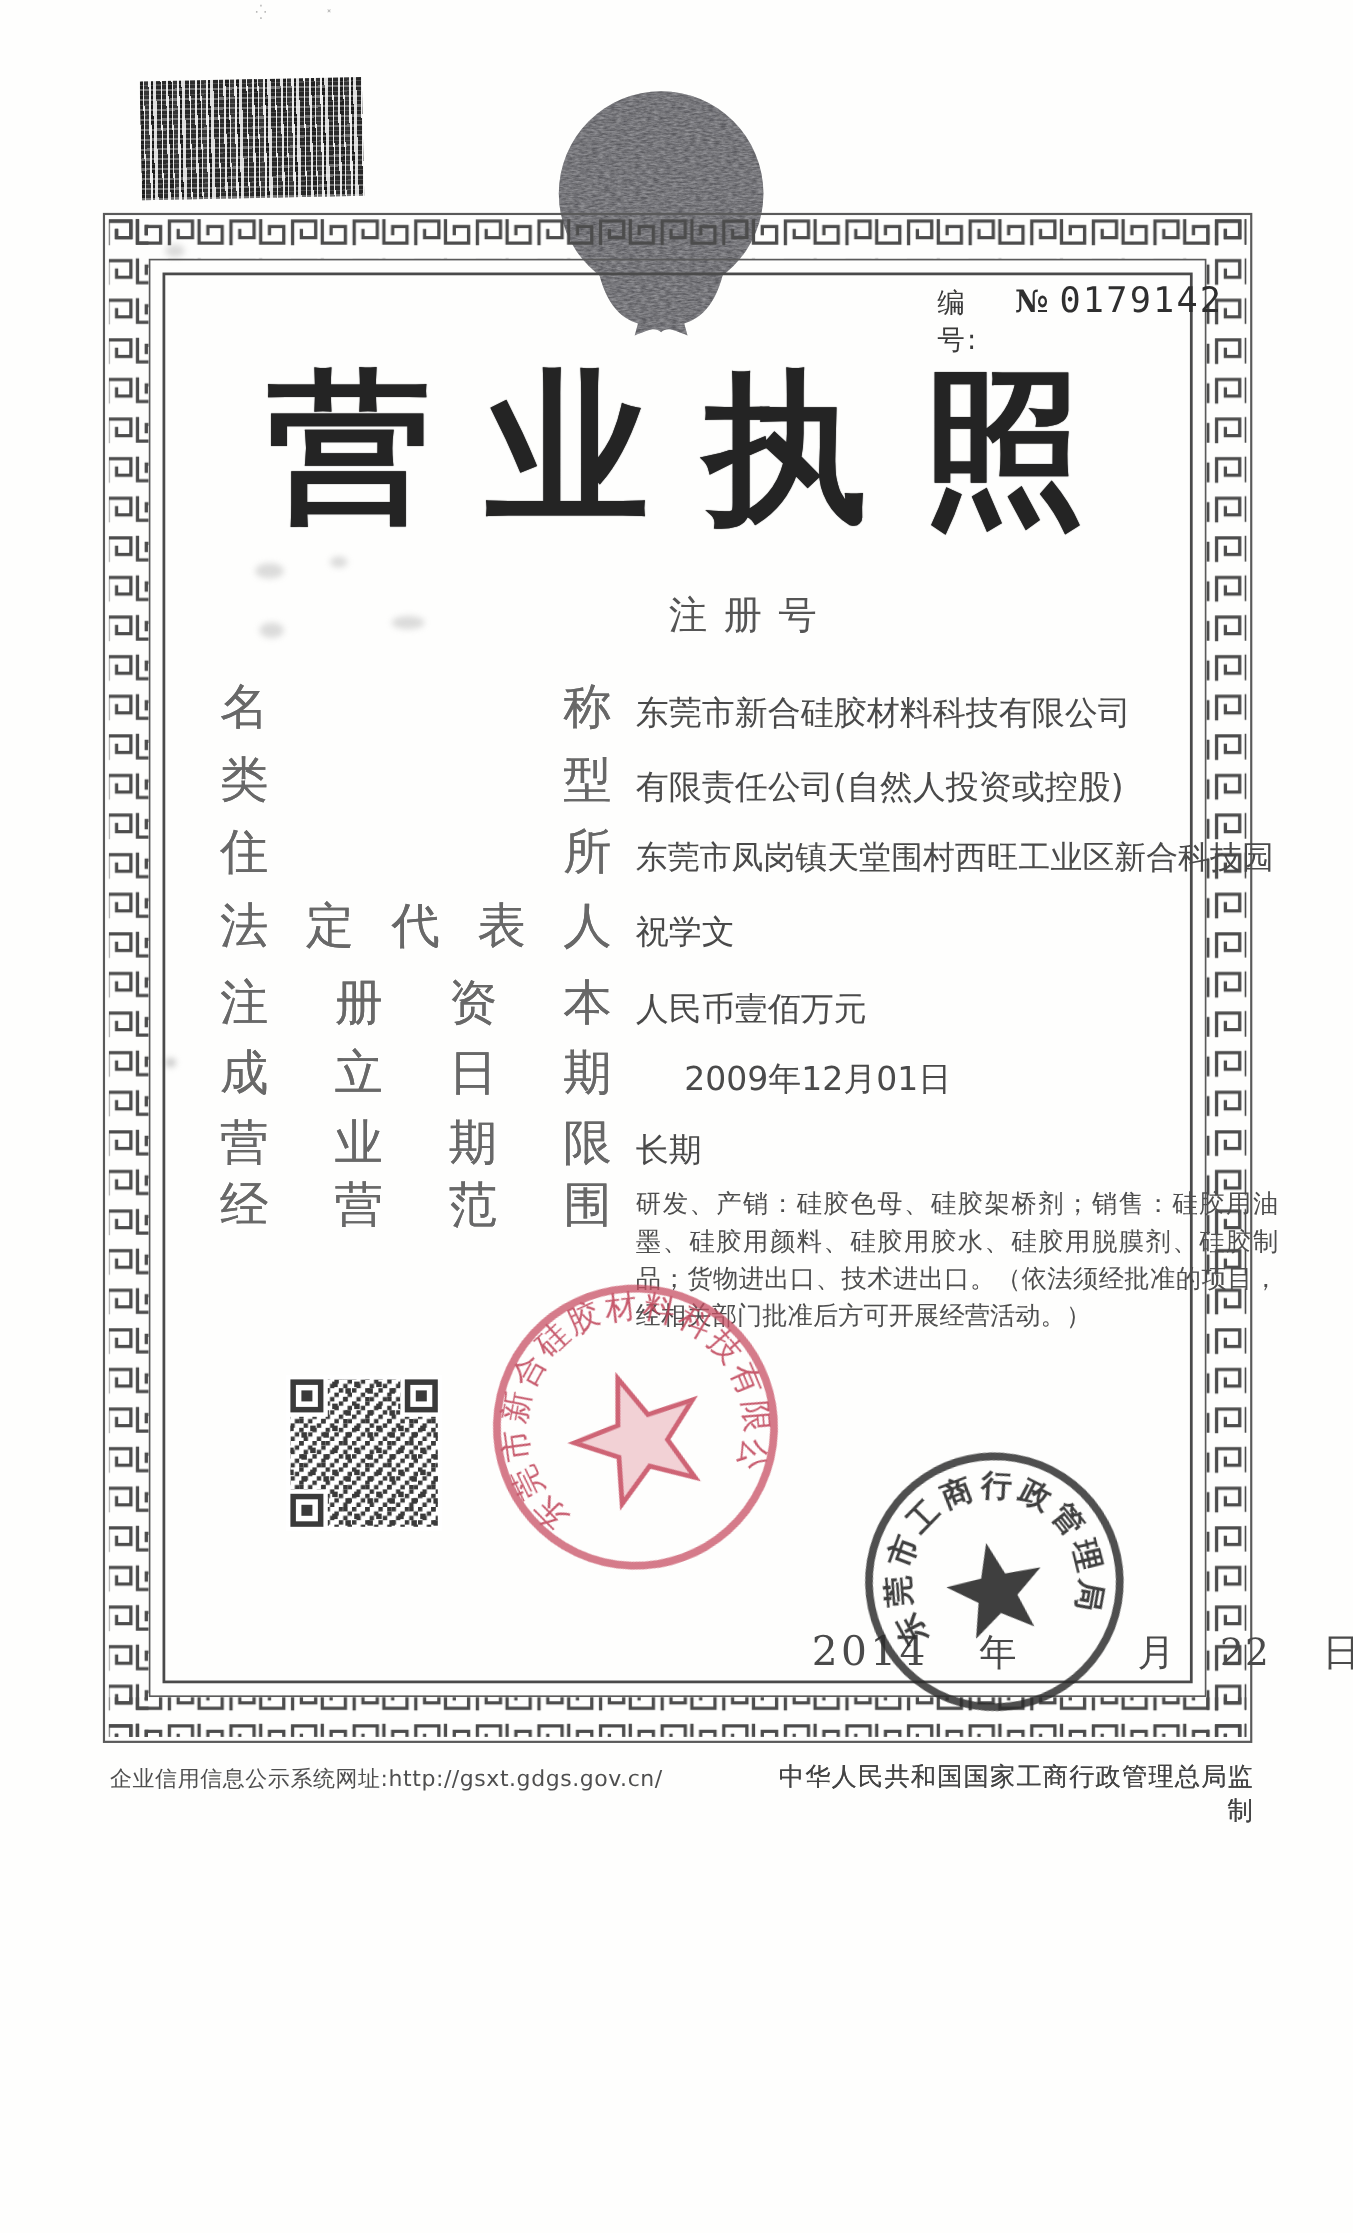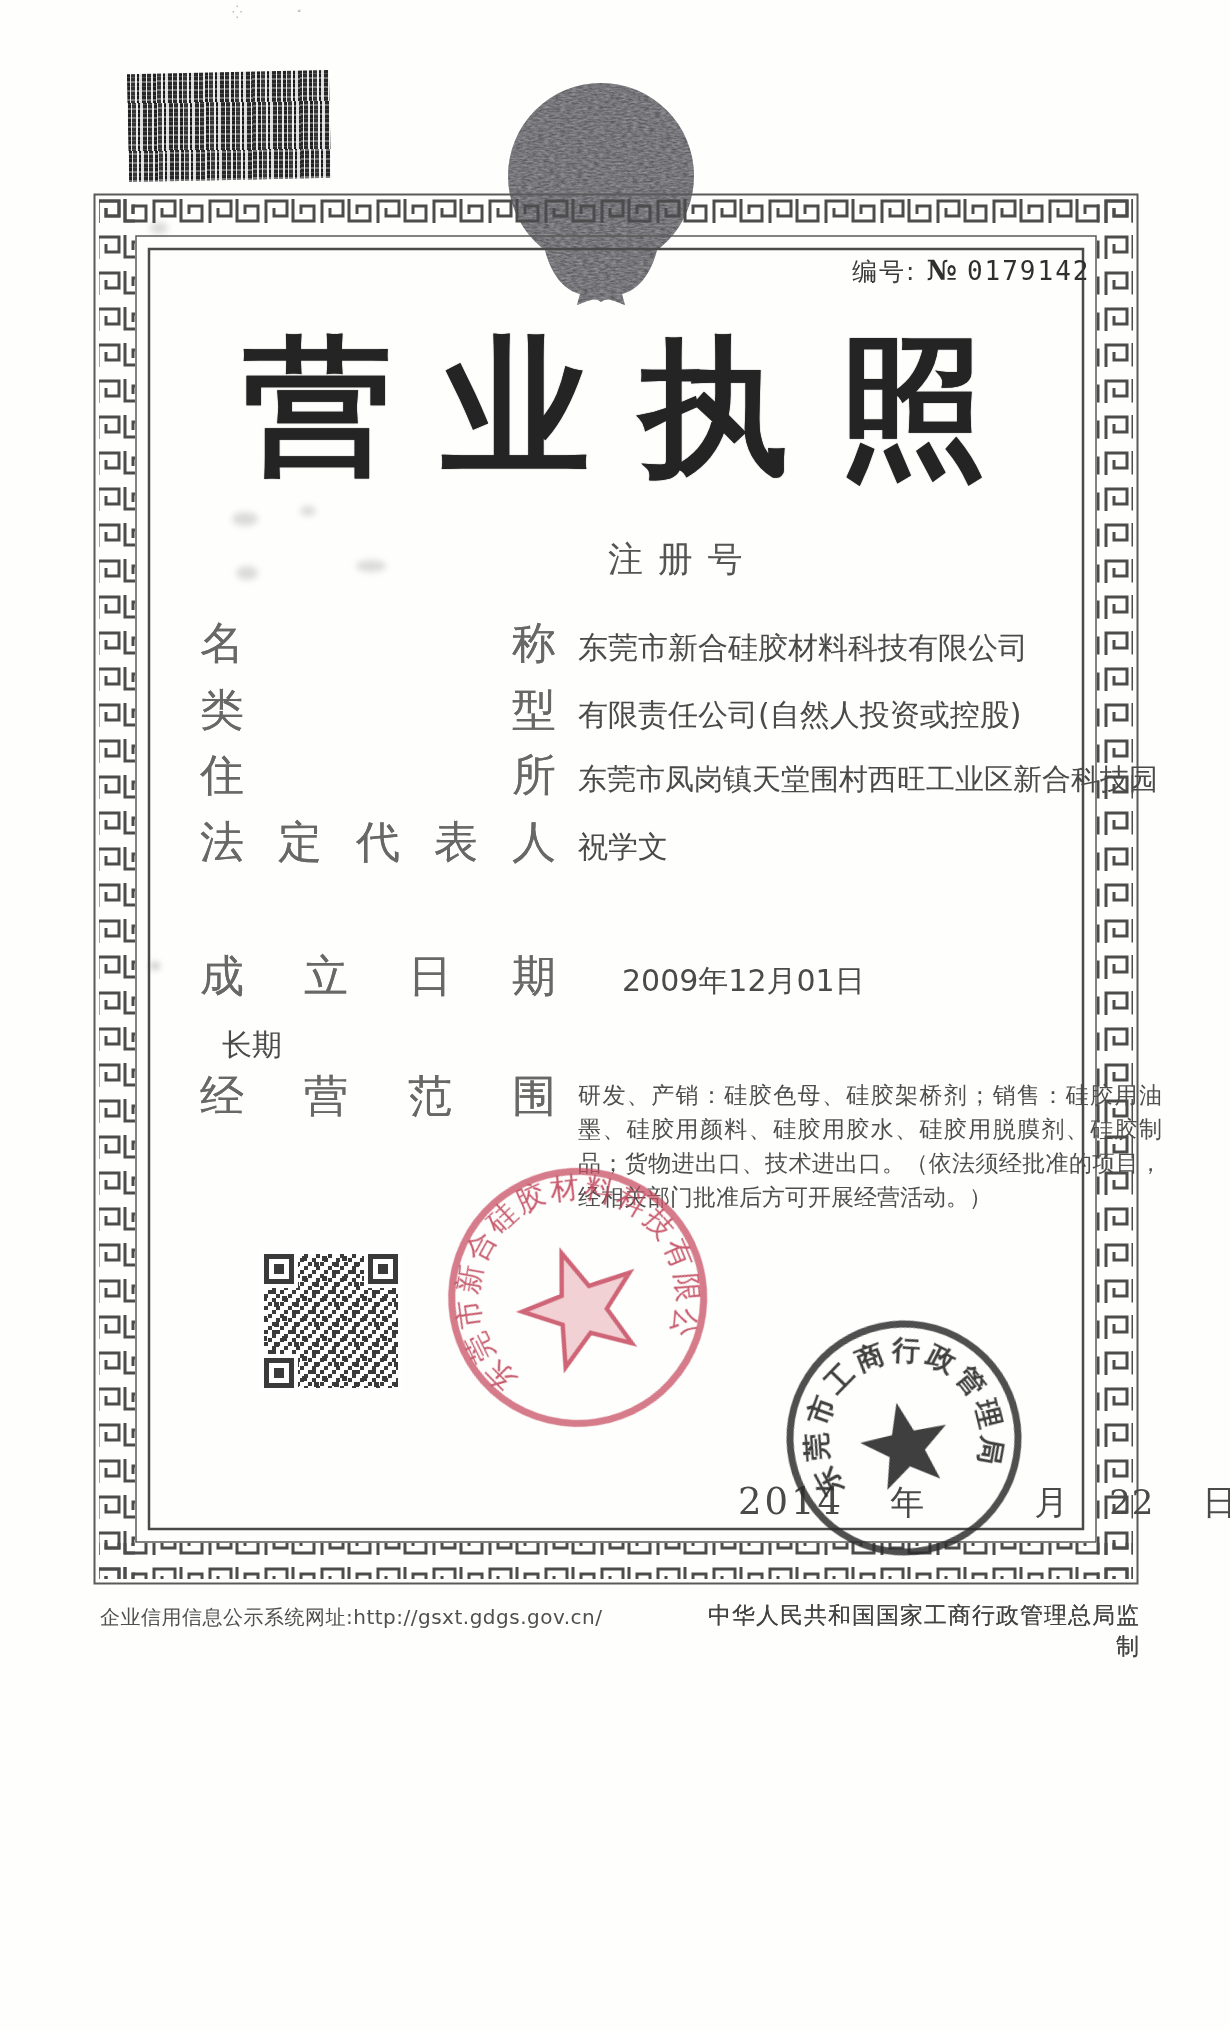--- a/index.html
+++ b/index.html
@@ -22,21 +22,21 @@
   .tickmark{position:absolute;color:#8a8a8a;font-size:13px;opacity:.6;}
   
   .frame{position:absolute;left:93px;top:193px;}
   
   .serial{
     position:absolute;left:852px;top:254px;width:260px;
     display:flex;align-items:baseline;gap:10px;color:#2f2f2f;
   }
   .serial .lab{font-size:25px;letter-spacing:2px;color:#3a3a3a;}
   .serial .numero{font-family:"DejaVu Serif",serif;font-weight:bold;font-size:28px;}
-  .serial .num{font-family:"DejaVu Sans Mono",monospace;font-size:26px;letter-spacing:2px;}
+  .serial .num{font-family:"DejaVu Sans Mono",monospace;font-size:32px;letter-spacing:2px;}
   .doc-title{
     position:absolute;left:0;top:322px;width:1230px;text-align:center;
     font-size:148px;font-weight:900;color:#242424;
     letter-spacing:.34em;text-indent:.34em;line-height:1.15;
     text-shadow:0 0 1px #242424;
   }
   .regline{position:absolute;left:608px;top:536px;display:flex;align-items:baseline;}
   .regline .lab{font-size:35px;color:#555;letter-spacing:.42em;}
   .regline .num{font-family:"DejaVu Serif",serif;font-size:37px;color:#3f3f3f;margin-left:18px;letter-spacing:1px;}
   
@@ -152,25 +152,30 @@
     <div class="f-value">有限责任公司(自然人投资或控股)</div>
   </div>
   <div class="field-row" style="top:751px;">
     <div class="f-label">住所</div>
     <div class="f-value small">东莞市凤岗镇天堂围村西旺工业区新合科技园</div>
   </div>
   <div class="field-row" style="top:818px;">
     <div class="f-label">法定代表人</div>
     <div class="f-value">祝学文</div>
   </div>
+  <div class="field-row" style="top:888px;">
+    <div class="f-label">注册资本</div>
+    <div class="f-value">人民币壹佰万元</div>
+  </div>
   <div class="field-row" style="top:952px;gap:44px;">
     <div class="f-label">成立日期</div>
     <div class="f-value">2009年12月01日</div>
   </div>
   <div class="field-row" style="top:1016px;">
+    <div class="f-label">营业期限</div>
     <div class="f-value">长期</div>
   </div>
   <div class="field-row" style="top:1072px;">
     <div class="f-label">经营范围</div>
     <div class="f-scope">研发、产销：硅胶色母、硅胶架桥剂；销售：硅胶用油墨、硅胶用颜料、硅胶用胶水、硅胶用脱膜剂、硅胶制品；货物进出口、技术进出口。（依法须经批准的项目，经相关部门批准后方可开展经营活动。）</div>
   </div>
 
   <div class="qr">
     <svg width="142" height="142" viewBox="0 0 142 142">
       <defs>

